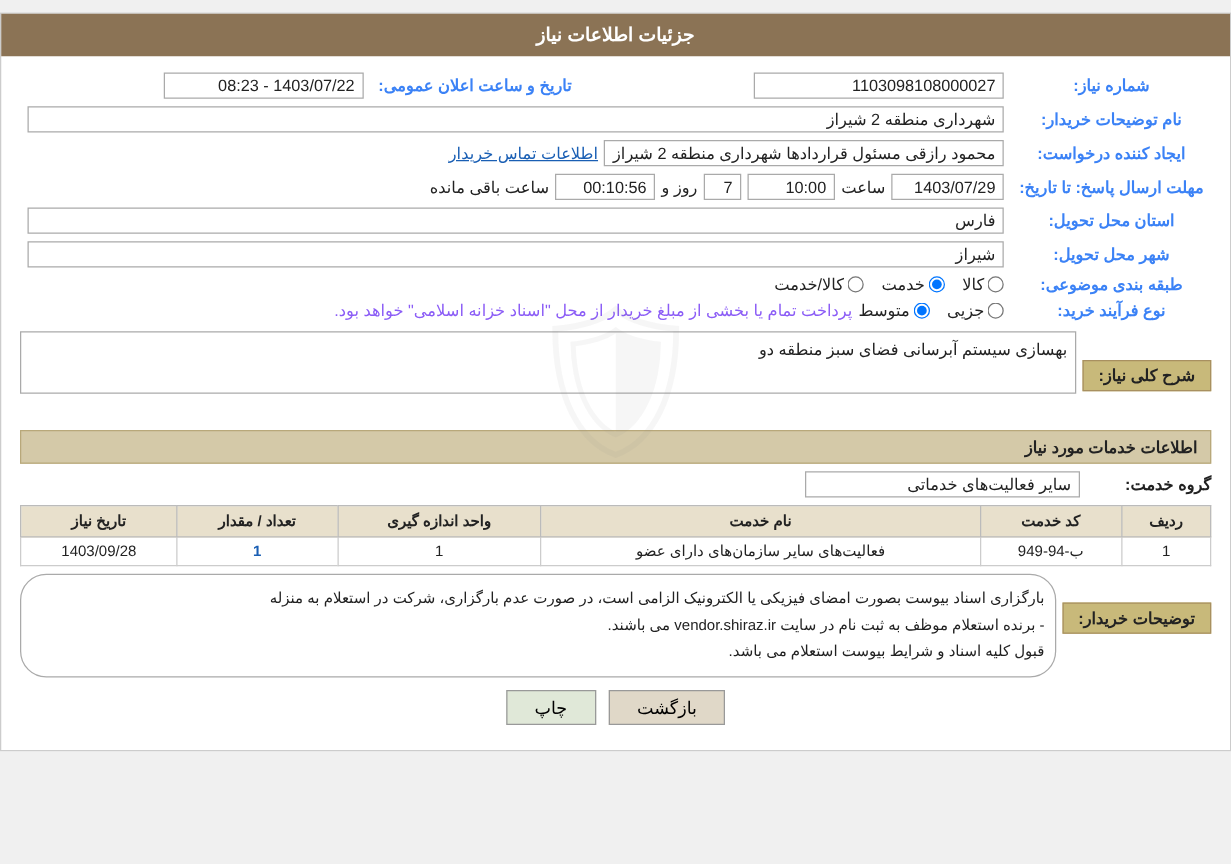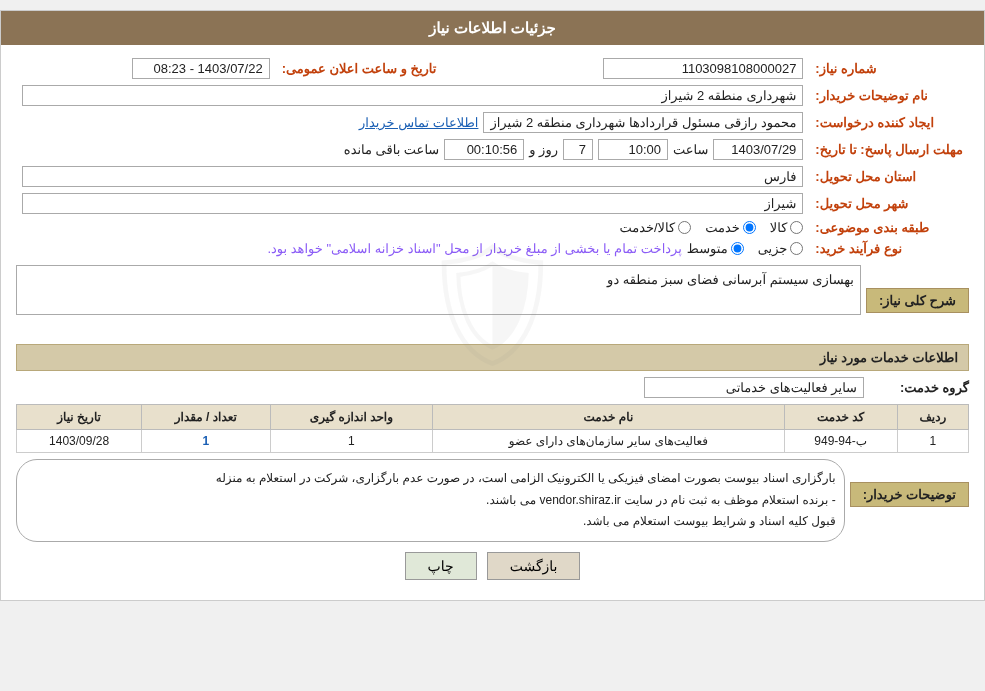--- a/index.html
+++ b/index.html
@@ -38,28 +38,28 @@
     .form-table {
       width: 100%;
       border-collapse: collapse;
       margin-bottom: 6px;
     }
     .form-table td {
       padding: 3px 6px;
       vertical-align: middle;
     }
     .label-cell {
-      text-align: left;
-      font-weight: bold;
-      color: #c2410c;
+      text-align: center;
+      font-weight: bold;
+      color: #3b82f6;
       white-space: nowrap;
       width: 120px;
     }
     .input-medium {
-      width: 138px;
+      width: 160px;
     }
     .input-small {
       width: 90px;
     }
     .link-blue {
       color: #1a5fb4;
       text-decoration: underline;
       cursor: pointer;
       text-align: right;
     }

